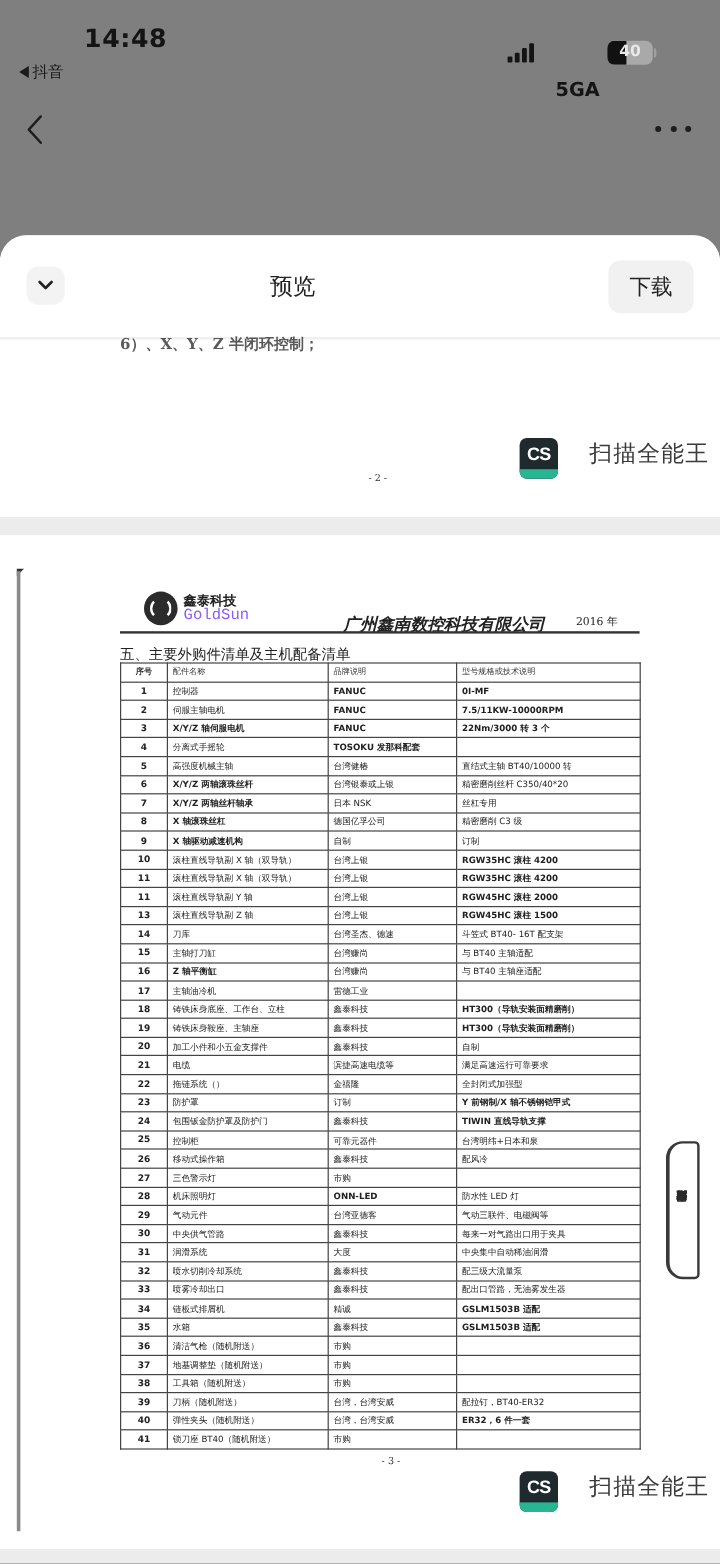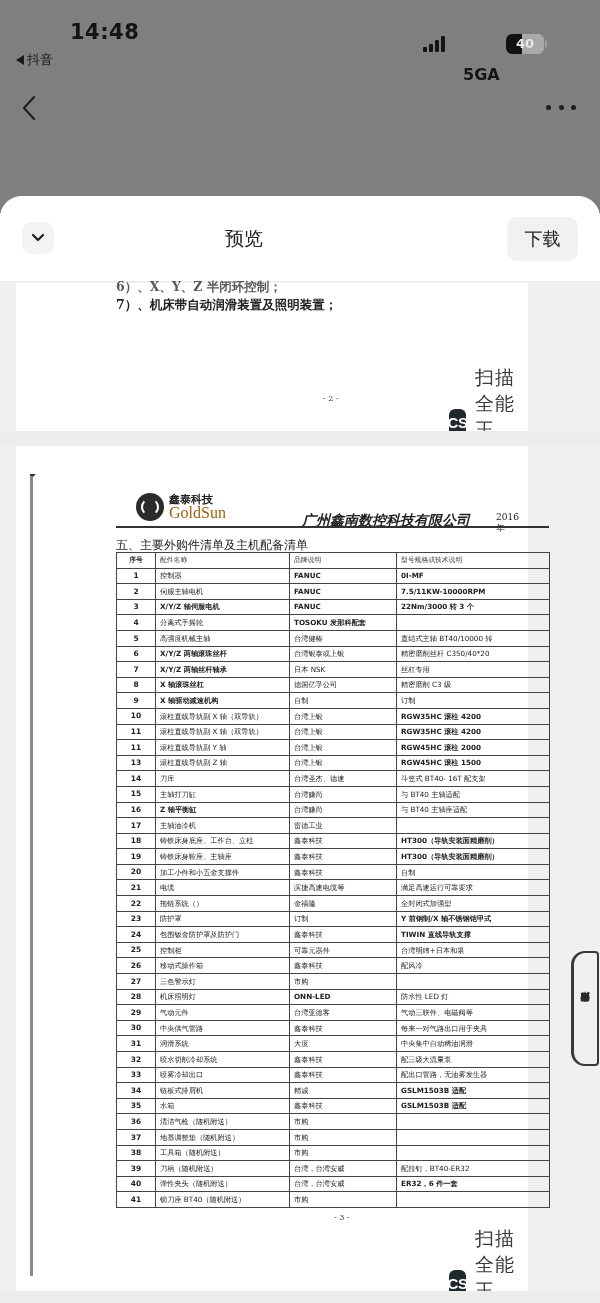--- a/index.html
+++ b/index.html
@@ -22,43 +22,43 @@
   .nav-back { position: absolute; left: 18px; top: 8px; width: 24px; height: 30px; }
   .nav-more { position: absolute; left: 546px; top: 10px; width: 30px; height: 24px; display: flex; align-items: center; justify-content: space-between; }
   .nav-more span { width: 5px; height: 5px; border-radius: 50%; background: #1d1d1d; }
 
   .sheet { position: absolute; left: 0; top: 196px; width: 600px; height: 1107px; background: #f0f0f0; border-radius: 22px 22px 0 0; overflow: hidden; }
   .sheet-header { position: absolute; left: 0; top: 0; width: 600px; height: 86px; background: #ffffff; border-bottom: 1px solid #ececec; }
   .collapse-btn { position: absolute; left: 22px; top: 26px; width: 32px; height: 32px; border-radius: 10px; background: #f3f3f3; display: flex; align-items: center; justify-content: center; }
   .sheet-title { position: absolute; left: 0; width: 488px; top: 30px; text-align: center; font-size: 19px; color: #222; }
   .download-btn { position: absolute; left: 507px; top: 21px; width: 71px; height: 44px; border-radius: 10px; background: #f1f1f1; font-size: 18px; color: #222; display: flex; align-items: center; justify-content: center; border: none; font-family: Liberation Mono, monospace; }
 
-  .page { position: absolute; left: 16px; width: 512px; background: #ffffff; }
+  .page { position: absolute; left: 0; width: 600px; background: #ffffff; }
   .page1 { top: 87px; height: 148px; }
   .page2 { top: 250px; height: 845px; padding-left: 20px; }
   .band { position: absolute; left: 0; width: 600px; background: #ececec; }
 
   .doc-line { position: absolute; font-family: "DejaVu Serif", "Liberation Serif", serif; font-size: 12.5px; color: #222; font-weight: bold; }
   .page-num { position: absolute; font-family: "DejaVu Serif", serif; font-size: 8px; color: #333; }
 
-  .cs-mark { position: absolute; display: flex; align-items: flex-end; gap: 9px; }
+  .cs-mark { position: absolute; display: flex; align-items: flex-start; gap: 26px; }
   .cs-logo { width: 32px; height: 34px; border-radius: 6px; background: #1f2a2f; position: relative; overflow: hidden; display: flex; align-items: flex-start; justify-content: center; }
   .cs-logo .txt { color: #fff; font-weight: bold; font-size: 15px; font-family: "Liberation Sans", sans-serif; margin-top: 5px; letter-spacing: -0.5px; }
   .cs-logo .stripe { position: absolute; left: 0; right: 0; bottom: 0; height: 8px; background: #27b592; }
   .cs-name { font-size: 19px; color: #3a3a3a; letter-spacing: 1px; }
 
   .bracket { position: absolute; left: 14px; top: 30px; width: 3px; height: 800px; background: #8a8a8a; }
   .bracket-corner { position: absolute; left: 14px; top: 28px; width: 0; height: 0; border-left: 6px solid #333; border-bottom: 6px solid transparent; }
 
   .gs-logo { position: absolute; left: 120px; top: 47px; display: flex; align-items: center; gap: 5px; }
   .gs-emblem { width: 28px; height: 28px; border-radius: 50%; background: #2b2b2b; display: flex; align-items: center; justify-content: center; }
   .gs-emblem .inner { width: 18px; height: 18px; border-radius: 50%; border: 2px solid #fff; border-top-color: transparent; border-bottom-color: transparent; }
   .gs-text { display: flex; flex-direction: column; line-height: 1; }
   .gs-cn { font-size: 11px; font-weight: bold; color: #222; }
-  .gs-en { font-family: Liberation Serif, serif; font-size: 16px; color: #a16207; }
+  .gs-en { font-family: Liberation Mono, monospace; font-size: 13px; color: #8b5cf6; }
   .company { position: absolute; left: 286px; top: 66px; font-family: "DejaVu Serif", serif; font-size: 14px; color: #222; font-style: italic; font-weight: bold; }
   .year { position: absolute; left: 480px; top: 66px; font-family: "DejaVu Serif", serif; font-size: 9px; color: #222; }
   .rule { position: absolute; left: 100px; top: 80px; width: 433px; height: 2px; background: #333; }
   .section-title { position: absolute; left: 100px; top: 91px; font-family: Liberation Serif, serif; font-size: 12px; color: #222; }
 
   table.parts { position: absolute; left: 100px; top: 106px; width: 433px; border-collapse: collapse; table-layout: fixed; }
   table.parts td { border: 1px solid #444; height: 15.6px; font-size: 7.2px; line-height: 1; padding: 0 4px; color: #222; white-space: nowrap; overflow: hidden; font-family: "DejaVu Sans", sans-serif; }
   table.parts td.no { text-align: center; font-weight: bold; font-size: 7.5px; padding: 0; }
   table.parts tr.head td { font-size: 6.8px; color: #333; }
   table.parts td.b { font-weight: bold; }
@@ -108,21 +108,20 @@
       <svg width="14" height="10" viewBox="0 0 14 10">
           <path d="M2 2 L7 7 L12 2" stroke="#222" stroke-width="2.2" fill="none" stroke-linecap="round" stroke-linejoin="round"></path>
         </svg>
     </div>
     <div class="sheet-title">预览</div>
     <button class="download-btn">下载</button>
   </div>
 
   <div class="page page1">
     <div class="doc-line" style="left:100px; top:-4px; opacity:0.75;">6）、X、Y、Z 半闭环控制；</div>
-    <div class="doc-line" style="left:100px; top:14px;">7）、机床带自动润滑装置及照明装置；</div>
     <div class="page-num" style="left:307px; top:111px;">- 2 -</div>
     <div class="cs-mark" style="left:433px; top:82px;">
       <div class="cs-logo">
         <span class="txt">CS</span>
         <span class="stripe"></span>
       </div>
       <span class="cs-name">扫描全能王</span>
     </div>
   </div>
 

